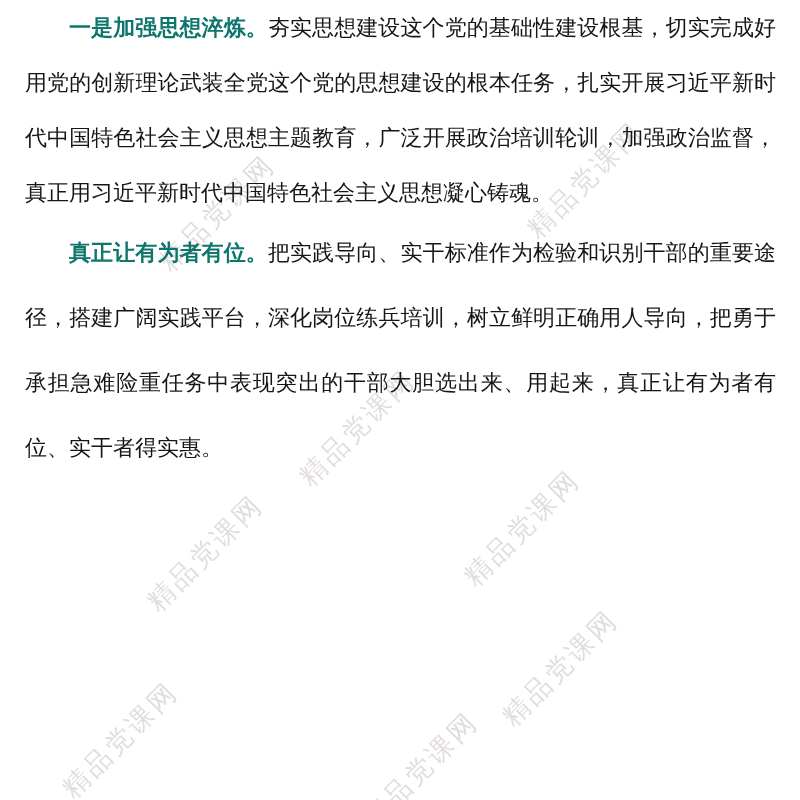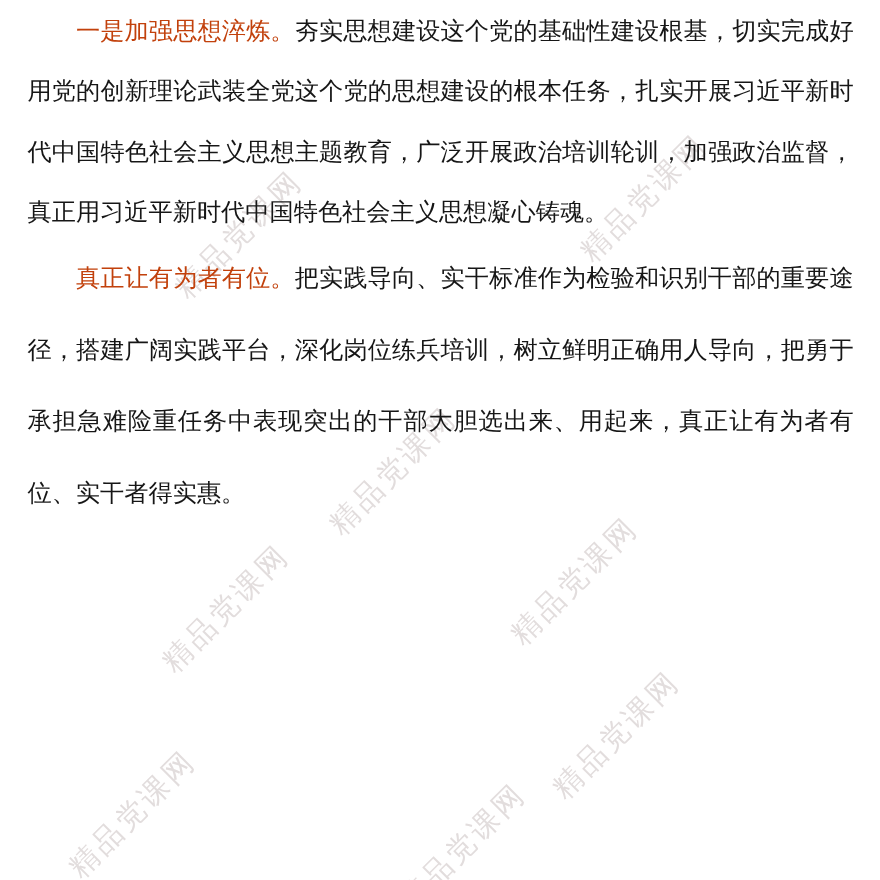--- a/index.html
+++ b/index.html
@@ -50,22 +50,22 @@
     word-break: break-all;
   }
   .p1 {
     margin-top: -20px;
     font-weight: 700;
   }
   .p2 { margin-top: 29px; text-indent: 2em; }
   .p3 { margin-top: 0;    text-indent: 2em; }
   .p4 { margin-top: 23px; text-indent: 2em; line-height: 65px !important; }
   .lead {
-    color: #c2410c;
-    font-weight: 400;
+    color: #0f766e;
+    font-weight: 700;
   }
 </style>
 </head>
 <body>
 
 <div class="page">
 
   <div class="wm-layer">
     <span class="wm" style="left:217px; top:213px;">精品党课网</span>
     <span class="wm" style="left:585px; top:180px;">精品党课网</span>

